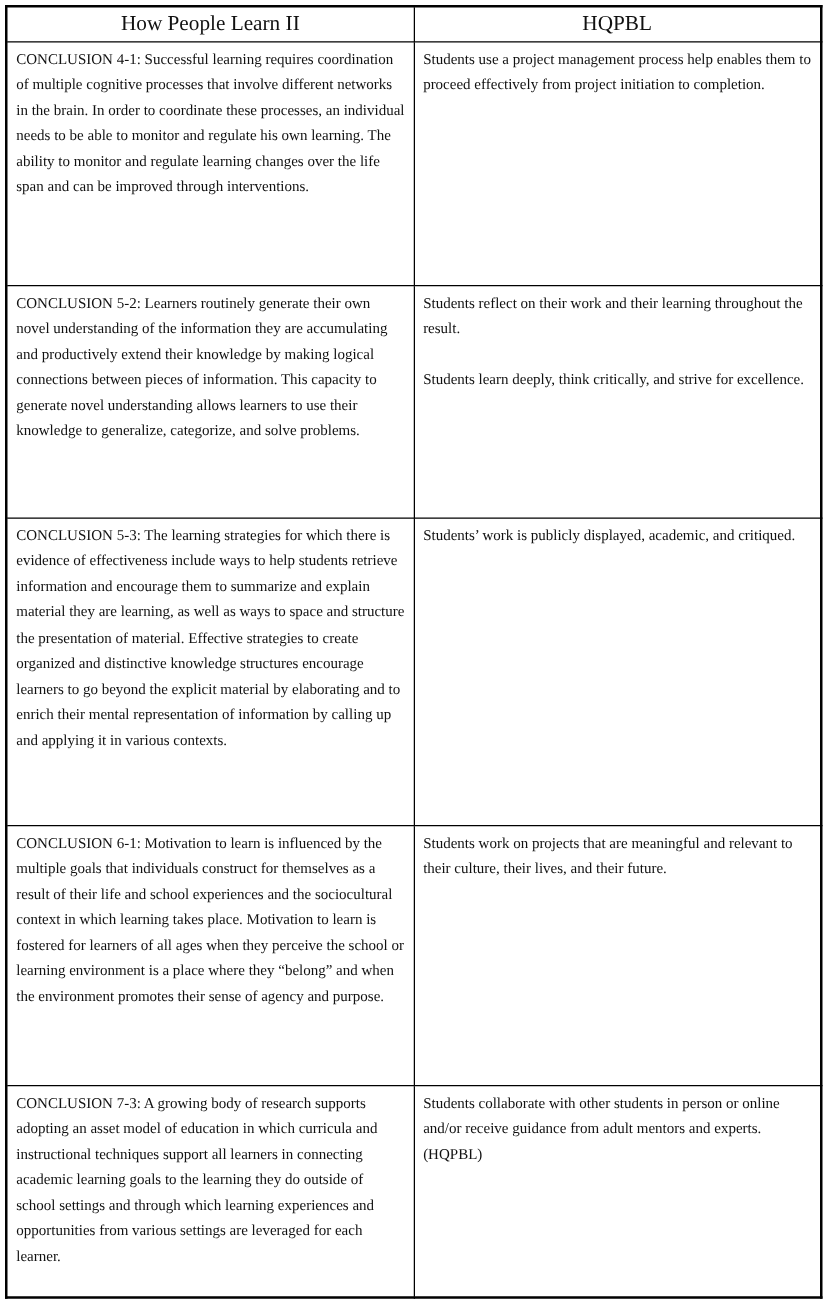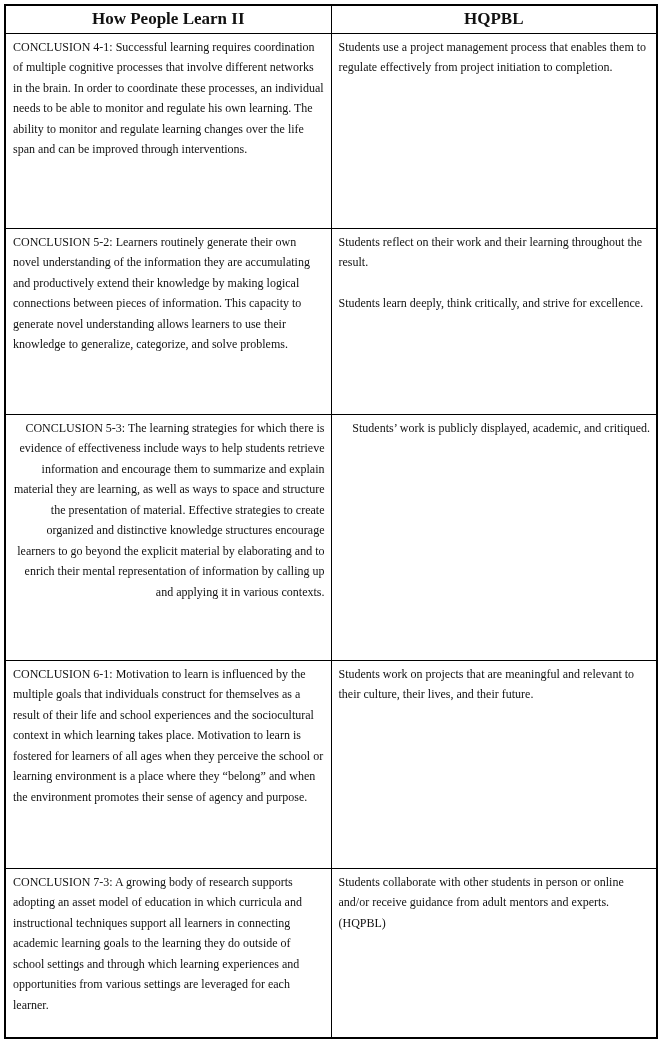--- a/index.html
+++ b/index.html
@@ -25,57 +25,57 @@
   }
   table.doc-table col { width: 50%; }
   table.doc-table th,
   table.doc-table td {
     border: 1px solid #000000;
     box-sizing: border-box;
   }
   table.doc-table th {
     height: 28px;
     font-size: 17px;
-    font-weight: bold;
+    font-weight: normal;
     text-align: center;
     vertical-align: middle;
     padding: 2px 6px;
   }
   table.doc-table td {
     vertical-align: top;
     padding: 3px 6px 3px 7px;
     font-size: 12px;
     line-height: 20.5px;
     white-space: pre-line;
     overflow: hidden;
   }
   tr.r1 td { height: 195px; }
   tr.r2 td { height: 186px; }
-  tr.r3 td { height: 246px; text-align: right; }
+  tr.r3 td { height: 246px; }
   tr.r4 td { height: 208px; }
   tr.r5 td { height: 170px; }
 </style>
 </head>
 <body>
 
 <table class="doc-table">
   <colgroup>
       <col>
       <col>
     </colgroup>
   <thead>
     <tr>
       <th>How People Learn II</th>
       <th>HQPBL</th>
     </tr>
   </thead>
   <tbody>
     <tr class="r1">
       <td>CONCLUSION 4-1: Successful learning requires coordination of multiple cognitive processes that involve different networks in the brain. In order to coordinate these processes, an individual needs to be able to monitor and regulate his own learning. The ability to monitor and regulate learning changes over the life span and can be improved through interventions.</td>
-      <td>Students use a project management process that enables them to regulate effectively from project initiation to completion.</td>
+      <td>Students use a project management process help enables them to proceed effectively from project initiation to completion.</td>
     </tr>
     <tr class="r2">
       <td>CONCLUSION 5-2: Learners routinely generate their own novel understanding of the information they are accumulating and productively extend their knowledge by making logical connections between pieces of information. This capacity to generate novel understanding allows learners to use their knowledge to generalize, categorize, and solve problems.</td>
       <td>Students reflect on their work and their learning throughout the result.
 
 Students learn deeply, think critically, and strive for excellence.</td>
     </tr>
     <tr class="r3">
       <td>CONCLUSION 5-3: The learning strategies for which there is evidence of effectiveness include ways to help students retrieve information and encourage them to summarize and explain material they are learning, as well as ways to space and structure the presentation of material. Effective strategies to create organized and distinctive knowledge structures encourage learners to go beyond the explicit material by elaborating and to enrich their mental representation of information by calling up and applying it in various contexts.</td>
       <td>Students’ work is publicly displayed, academic, and critiqued.</td>

